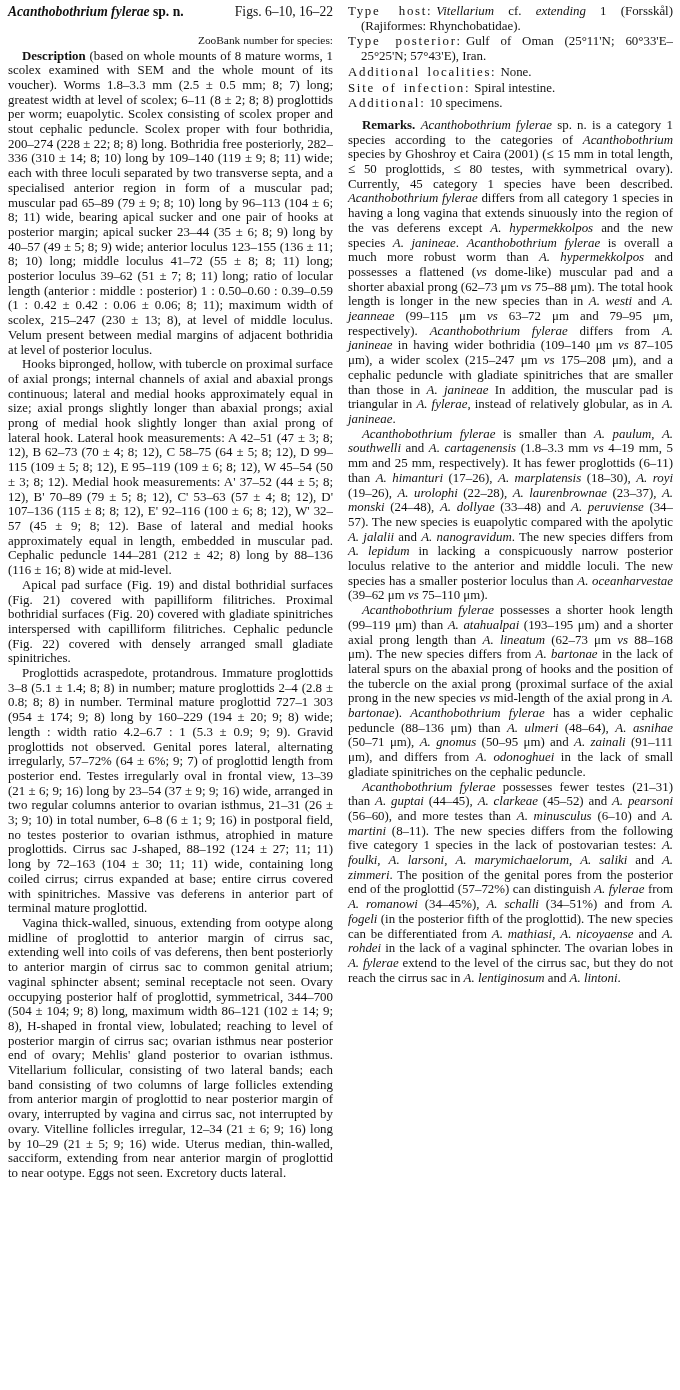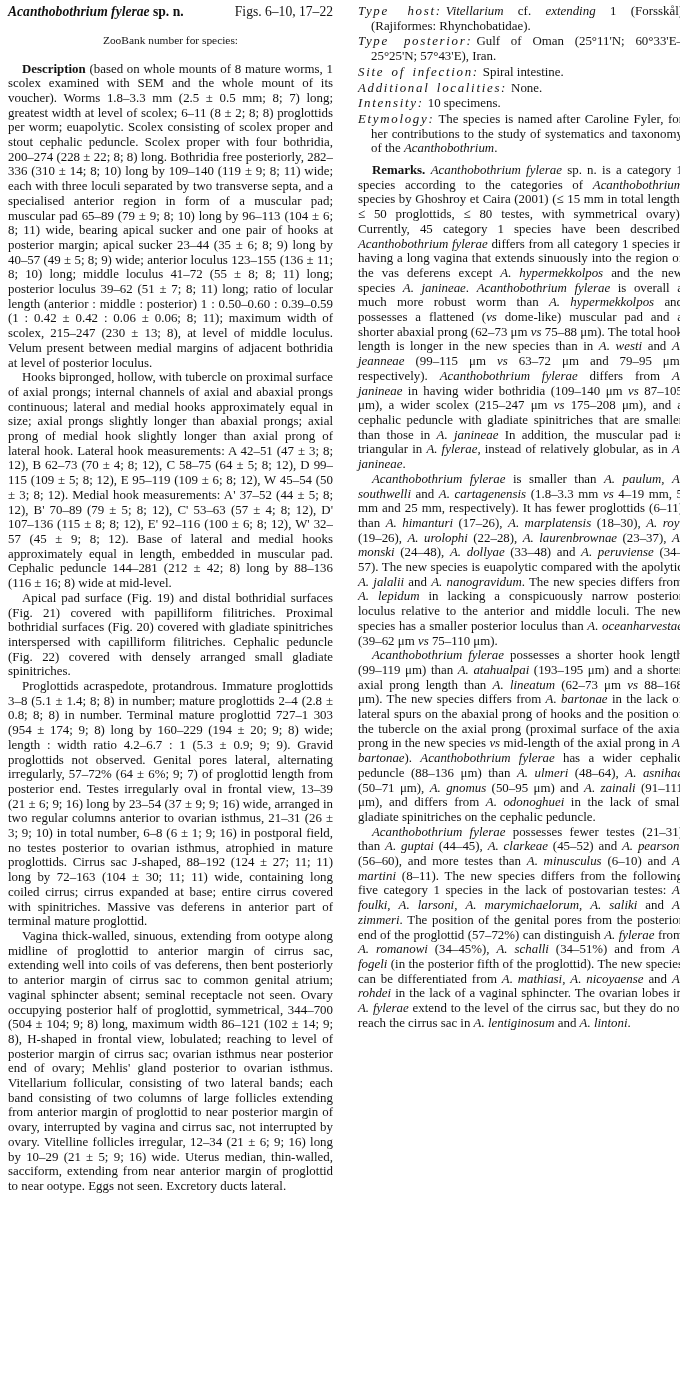--- a/index.html
+++ b/index.html
@@ -2,70 +2,69 @@
 <html><head>
 <meta charset="utf-8">
 <style>
   * { margin: 0; padding: 0; box-sizing: border-box; }
   html, body { background: #ffffff; }
   body {
     width: 680px; height: 1390px; overflow: hidden;
     font-family: "Liberation Serif", "DejaVu Serif", serif;
     color: #121212;
   }
-  .page { display: flex; gap: 25px; padding: 4px 7px 0 8px; }
+  .page { display: flex; gap: 15px; padding: 4px 7px 0 8px; }
   .col { width: 325px; flex: 0 0 325px; font-size: 12.9px; line-height: 14.7px; text-align: justify; }
 
   
   .heading-row { display: flex; justify-content: space-between; align-items: baseline;
                  font-size: 13.6px; line-height: 16px; text-align: left; margin-bottom: 13px; }
   .head-title { font-weight: bold; }
   .head-figs { font-weight: normal; }
-  .zoobank { font-size: 11.4px; line-height: 15.5px; text-align: center; margin-bottom: 13px; }
+  .zoobank { font-size: 11.4px; line-height: 15.5px; text-align: right; }
 
   
   .para { text-indent: 14px; }
 
   
   .entry { padding-left: 13px; text-indent: -13px; margin-bottom: 1px; }
-  .sc-label { letter-spacing: 1.7px; word-spacing: 2.5px; margin-right: 4px; font-style: italic; }
+  .sc-label { letter-spacing: 1.7px; word-spacing: 2.5px; margin-right: 4px; }
   .remarks { margin-top: 7px; }
 </style>
 </head>
 <body>
 
 <div class="page">
 
   <div class="col">
     <div class="heading-row">
       <span class="head-title"><i>Acanthobothrium fylerae</i><span> sp. n.</span></span>
-      <span class="head-figs">Figs. 6–10, 17–22</span>
+      <span class="head-figs">Figs. 6–10, 16–22</span>
     </div>
 
     <div class="zoobank">
       <div>ZooBank number for species:</div>
     </div>
 
     <div>
         <div class="para"><b>Description</b> (based on whole mounts of 8 mature worms, 1 scolex examined with SEM and the whole mount of its voucher). Worms 1.8–3.3 mm (2.5 ± 0.5 mm; 8; 7) long; greatest width at level of scolex; 6–11 (8 ± 2; 8; 8) proglottids per worm; euapolytic. Scolex consisting of scolex proper and stout cephalic peduncle. Scolex proper with four bothridia, 200–274 (228 ± 22; 8; 8) long. Bothridia free posteriorly, 282–336 (310 ± 14; 8; 10) long by 109–140 (119 ± 9; 8; 11) wide; each with three loculi separated by two transverse septa, and a specialised anterior region in form of a muscular pad; muscular pad 65–89 (79 ± 9; 8; 10) long by 96–113 (104 ± 6; 8; 11) wide, bearing apical sucker and one pair of hooks at posterior margin; apical sucker 23–44 (35 ± 6; 8; 9) long by 40–57 (49 ± 5; 8; 9) wide; anterior loculus 123–155 (136 ± 11; 8; 10) long; middle loculus 41–72 (55 ± 8; 8; 11) long; posterior loculus 39–62 (51 ± 7; 8; 11) long; ratio of locular length (anterior : middle : posterior) 1 : 0.50–0.60 : 0.39–0.59 (1 : 0.42 ± 0.42 : 0.06 ± 0.06; 8; 11); maximum width of scolex, 215–247 (230 ± 13; 8), at level of middle loculus. Velum present between medial margins of adjacent bothridia at level of posterior loculus.</div>
         <div class="para">Hooks bipronged, hollow, with tubercle on proximal surface of axial prongs; internal channels of axial and abaxial prongs continuous; lateral and medial hooks approximately equal in size; axial prongs slightly longer than abaxial prongs; axial prong of medial hook slightly longer than axial prong of lateral hook. Lateral hook measurements: A 42–51 (47 ± 3; 8; 12), B 62–73 (70 ± 4; 8; 12), C 58–75 (64 ± 5; 8; 12), D 99–115 (109 ± 5; 8; 12), E 95–119 (109 ± 6; 8; 12), W 45–54 (50 ± 3; 8; 12). Medial hook measurements: A' 37–52 (44 ± 5; 8; 12), B' 70–89 (79 ± 5; 8; 12), C' 53–63 (57 ± 4; 8; 12), D' 107–136 (115 ± 8; 8; 12), E' 92–116 (100 ± 6; 8; 12), W' 32–57 (45 ± 9; 8; 12). Base of lateral and medial hooks approximately equal in length, embedded in muscular pad. Cephalic peduncle 144–281 (212 ± 42; 8) long by 88–136 (116 ± 16; 8) wide at mid-level.</div>
         <div class="para">Apical pad surface (Fig. 19) and distal bothridial surfaces (Fig. 21) covered with papilliform filitriches. Proximal bothridial surfaces (Fig. 20) covered with gladiate spinitriches interspersed with capilliform filitriches. Cephalic peduncle (Fig. 22) covered with densely arranged small gladiate spinitriches.</div>
         <div class="para">Proglottids acraspedote, protandrous. Immature proglottids 3–8 (5.1 ± 1.4; 8; 8) in number; mature proglottids 2–4 (2.8 ± 0.8; 8; 8) in number. Terminal mature proglottid 727–1 303 (954 ± 174; 9; 8) long by 160–229 (194 ± 20; 9; 8) wide; length : width ratio 4.2–6.7 : 1 (5.3 ± 0.9; 9; 9). Gravid proglottids not observed. Genital pores lateral, alternating irregularly, 57–72% (64 ± 6%; 9; 7) of proglottid length from posterior end. Testes irregularly oval in frontal view, 13–39 (21 ± 6; 9; 16) long by 23–54 (37 ± 9; 9; 16) wide, arranged in two regular columns anterior to ovarian isthmus, 21–31 (26 ± 3; 9; 10) in total number, 6–8 (6 ± 1; 9; 16) in postporal field, no testes posterior to ovarian isthmus, atrophied in mature proglottids. Cirrus sac J-shaped, 88–192 (124 ± 27; 11; 11) long by 72–163 (104 ± 30; 11; 11) wide, containing long coiled cirrus; cirrus expanded at base; entire cirrus covered with spinitriches. Massive vas deferens in anterior part of terminal mature proglottid.</div>
         <div class="para">Vagina thick-walled, sinuous, extending from ootype along midline of proglottid to anterior margin of cirrus sac, extending well into coils of vas deferens, then bent posteriorly to anterior margin of cirrus sac to common genital atrium; vaginal sphincter absent; seminal receptacle not seen. Ovary occupying posterior half of proglottid, symmetrical, 344–700 (504 ± 104; 9; 8) long, maximum width 86–121 (102 ± 14; 9; 8), H-shaped in frontal view, lobulated; reaching to level of posterior margin of cirrus sac; ovarian isthmus near posterior end of ovary; Mehlis' gland posterior to ovarian isthmus. Vitellarium follicular, consisting of two lateral bands; each band consisting of two columns of large follicles extending from anterior margin of proglottid to near posterior margin of ovary, interrupted by vagina and cirrus sac, not interrupted by ovary. Vitelline follicles irregular, 12–34 (21 ± 6; 9; 16) long by 10–29 (21 ± 5; 9; 16) wide. Uterus median, thin-walled, sacciform, extending from near anterior margin of proglottid to near ootype. Eggs not seen. Excretory ducts lateral.</div>
       </div>
   </div>
 
   <div class="col">
     <div>
         <div class="entry"><span class="sc-label">Type host:</span><i>Vitellarium</i> cf. <i>extending</i> 1 (Forsskål) (Rajiformes: Rhynchobatidae).</div>
         <div class="entry"><span class="sc-label">Type posterior:</span>Gulf of Oman (25°11'N; 60°33'E–25°25'N; 57°43'E), Iran.</div>
+        <div class="entry"><span class="sc-label">Additional localities:</span>None.</div>
         <div class="entry"><span class="sc-label">Site of infection:</span>Spiral intestine.</div>
-        <div class="entry"><span class="sc-label">Additional localities:</span>None.</div>
-        <div class="entry"><span class="sc-label">Intensity:</span>10 specimens.</div>
-        <div class="entry"><span class="sc-label">Etymology:</span>The species is named after Caroline Fyler, for her contributions to the study of systematics and taxonomy of the <i>Acanthobothrium</i>.</div>
+        <div class="entry"><span class="sc-label">Additional:</span>10 specimens.</div>
       </div>
     <div class="remarks">
         <div class="para"><b>Remarks.</b> <i>Acanthobothrium fylerae</i> sp. n. is a category 1 species according to the categories of <i>Acanthobothrium</i> species by Ghoshroy et Caira (2001) (≤ 15 mm in total length, ≤ 50 proglottids, ≤ 80 testes, with symmetrical ovary). Currently, 45 category 1 species have been described. <i>Acanthobothrium fylerae</i> differs from all category 1 species in having a long vagina that extends sinuously into the region of the vas deferens except <i>A. hypermekkolpos</i> and the new species <i>A. janineae</i>. <i>Acanthobothrium fylerae</i> is overall a much more robust worm than <i>A. hypermekkolpos</i> and possesses a flattened (<i>vs</i> dome-like) muscular pad and a shorter abaxial prong (62–73 μm <i>vs</i> 75–88 μm). The total hook length is longer in the new species than in <i>A. westi</i> and <i>A. jeanneae</i> (99–115 μm <i>vs</i> 63–72 μm and 79–95 μm, respectively). <i>Acanthobothrium fylerae</i> differs from <i>A. janineae</i> in having wider bothridia (109–140 μm <i>vs</i> 87–105 μm), a wider scolex (215–247 μm <i>vs</i> 175–208 μm), and a cephalic peduncle with gladiate spinitriches that are smaller than those in <i>A. janineae</i> In addition, the muscular pad is triangular in <i>A. fylerae</i>, instead of relatively globular, as in <i>A. janineae</i>.</div>
         <div class="para"><i>Acanthobothrium fylerae</i> is smaller than <i>A. paulum</i>, <i>A. southwelli</i> and <i>A. cartagenensis</i> (1.8–3.3 mm <i>vs</i> 4–19 mm, 5 mm and 25 mm, respectively). It has fewer proglottids (6–11) than <i>A. himanturi</i> (17–26), <i>A. marplatensis</i> (18–30), <i>A. royi</i> (19–26), <i>A. urolophi</i> (22–28), <i>A. laurenbrownae</i> (23–37), <i>A. monski</i> (24–48), <i>A. dollyae</i> (33–48) and <i>A. peruviense</i> (34–57). The new species is euapolytic compared with the apolytic <i>A. jalalii</i> and <i>A. nanogravidum</i>. The new species differs from <i>A. lepidum</i> in lacking a conspicuously narrow posterior loculus relative to the anterior and middle loculi. The new species has a smaller posterior loculus than <i>A. oceanharvestae</i> (39–62 μm <i>vs</i> 75–110 μm).</div>
         <div class="para"><i>Acanthobothrium fylerae</i> possesses a shorter hook length (99–119 μm) than <i>A. atahualpai</i> (193–195 μm) and a shorter axial prong length than <i>A. lineatum</i> (62–73 μm <i>vs</i> 88–168 μm). The new species differs from <i>A. bartonae</i> in the lack of lateral spurs on the abaxial prong of hooks and the position of the tubercle on the axial prong (proximal surface of the axial prong in the new species <i>vs</i> mid-length of the axial prong in <i>A. bartonae</i>). <i>Acanthobothrium fylerae</i> has a wider cephalic peduncle (88–136 μm) than <i>A. ulmeri</i> (48–64), <i>A. asnihae</i> (50–71 μm), <i>A. gnomus</i> (50–95 μm) and <i>A. zainali</i> (91–111 μm), and differs from <i>A. odonoghuei</i> in the lack of small gladiate spinitriches on the cephalic peduncle.</div>
         <div class="para"><i>Acanthobothrium fylerae</i> possesses fewer testes (21–31) than <i>A. guptai</i> (44–45), <i>A. clarkeae</i> (45–52) and <i>A. pearsoni</i> (56–60), and more testes than <i>A. minusculus</i> (6–10) and <i>A. martini</i> (8–11). The new species differs from the following five category 1 species in the lack of postovarian testes: <i>A. foulki</i>, <i>A. larsoni</i>, <i>A. marymichaelorum</i>, <i>A. saliki</i> and <i>A. zimmeri</i>. The position of the genital pores from the posterior end of the proglottid (57–72%) can distinguish <i>A. fylerae</i> from <i>A. romanowi</i> (34–45%), <i>A. schalli</i> (34–51%) and from <i>A. fogeli</i> (in the posterior fifth of the proglottid). The new species can be differentiated from <i>A. mathiasi</i>, <i>A. nicoyaense</i> and <i>A. rohdei</i> in the lack of a vaginal sphincter. The ovarian lobes in <i>A. fylerae</i> extend to the level of the cirrus sac, but they do not reach the cirrus sac in <i>A. lentiginosum</i> and <i>A. lintoni</i>.</div>
       </div>
   </div>
 
 </div>

